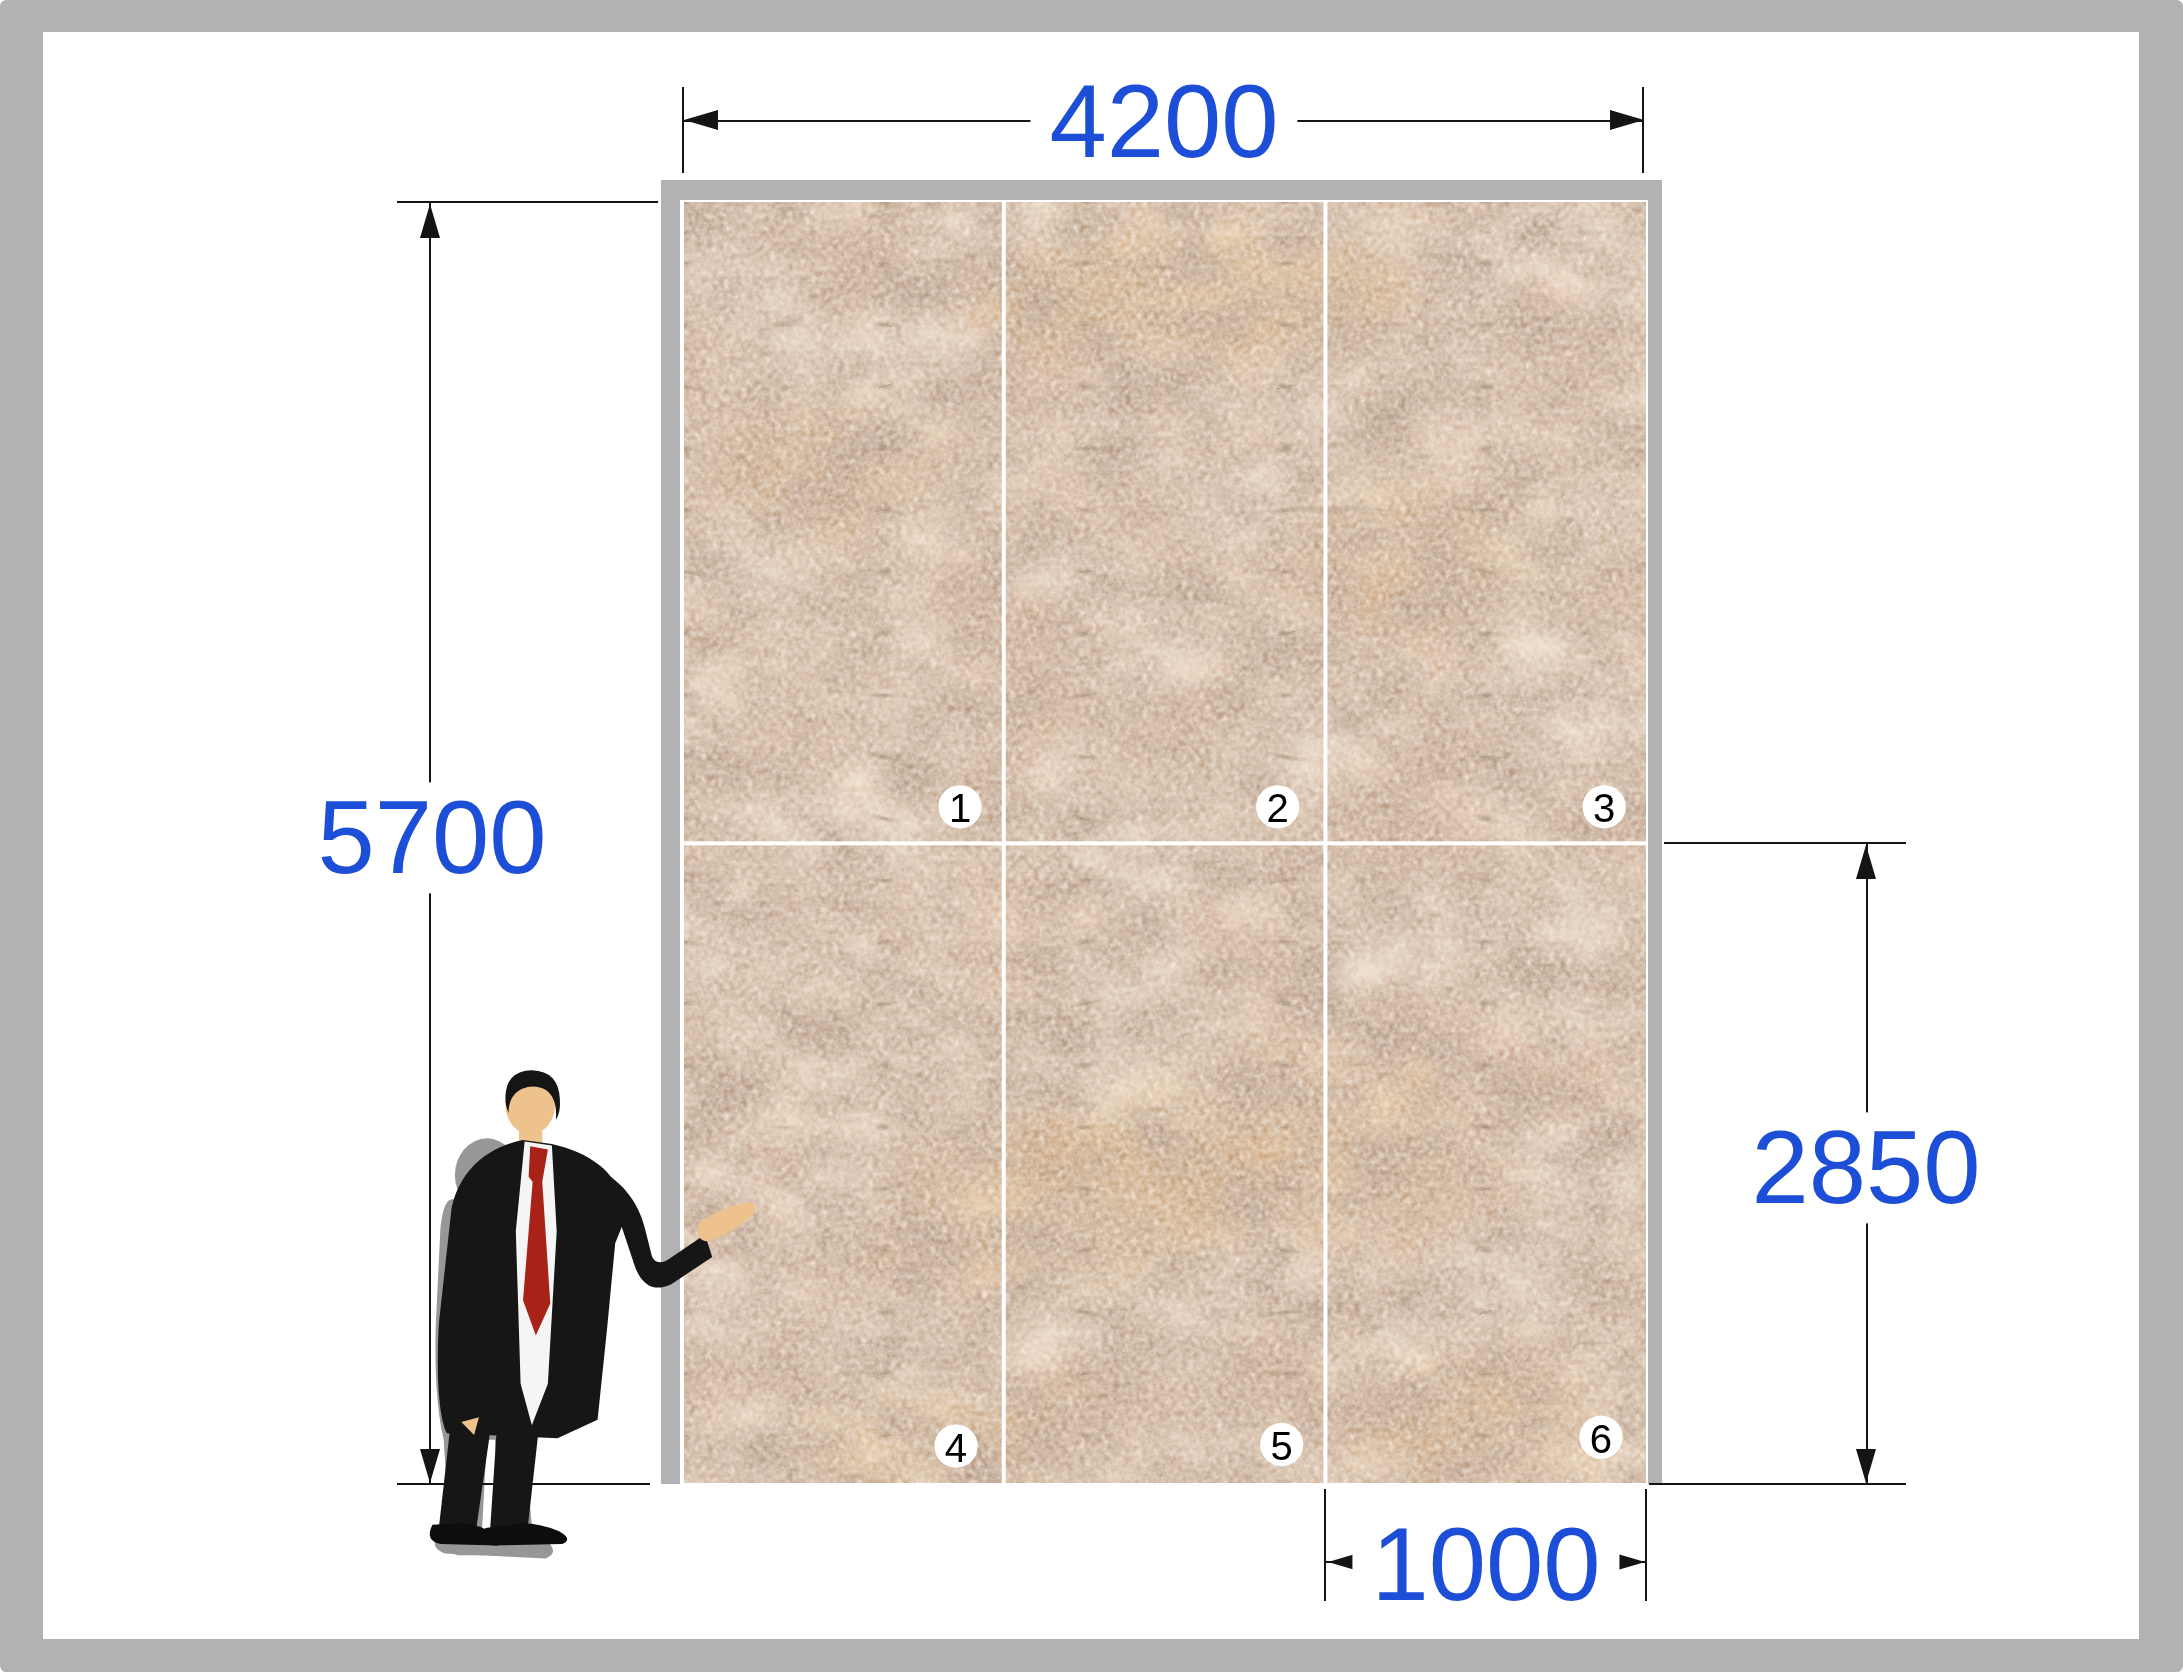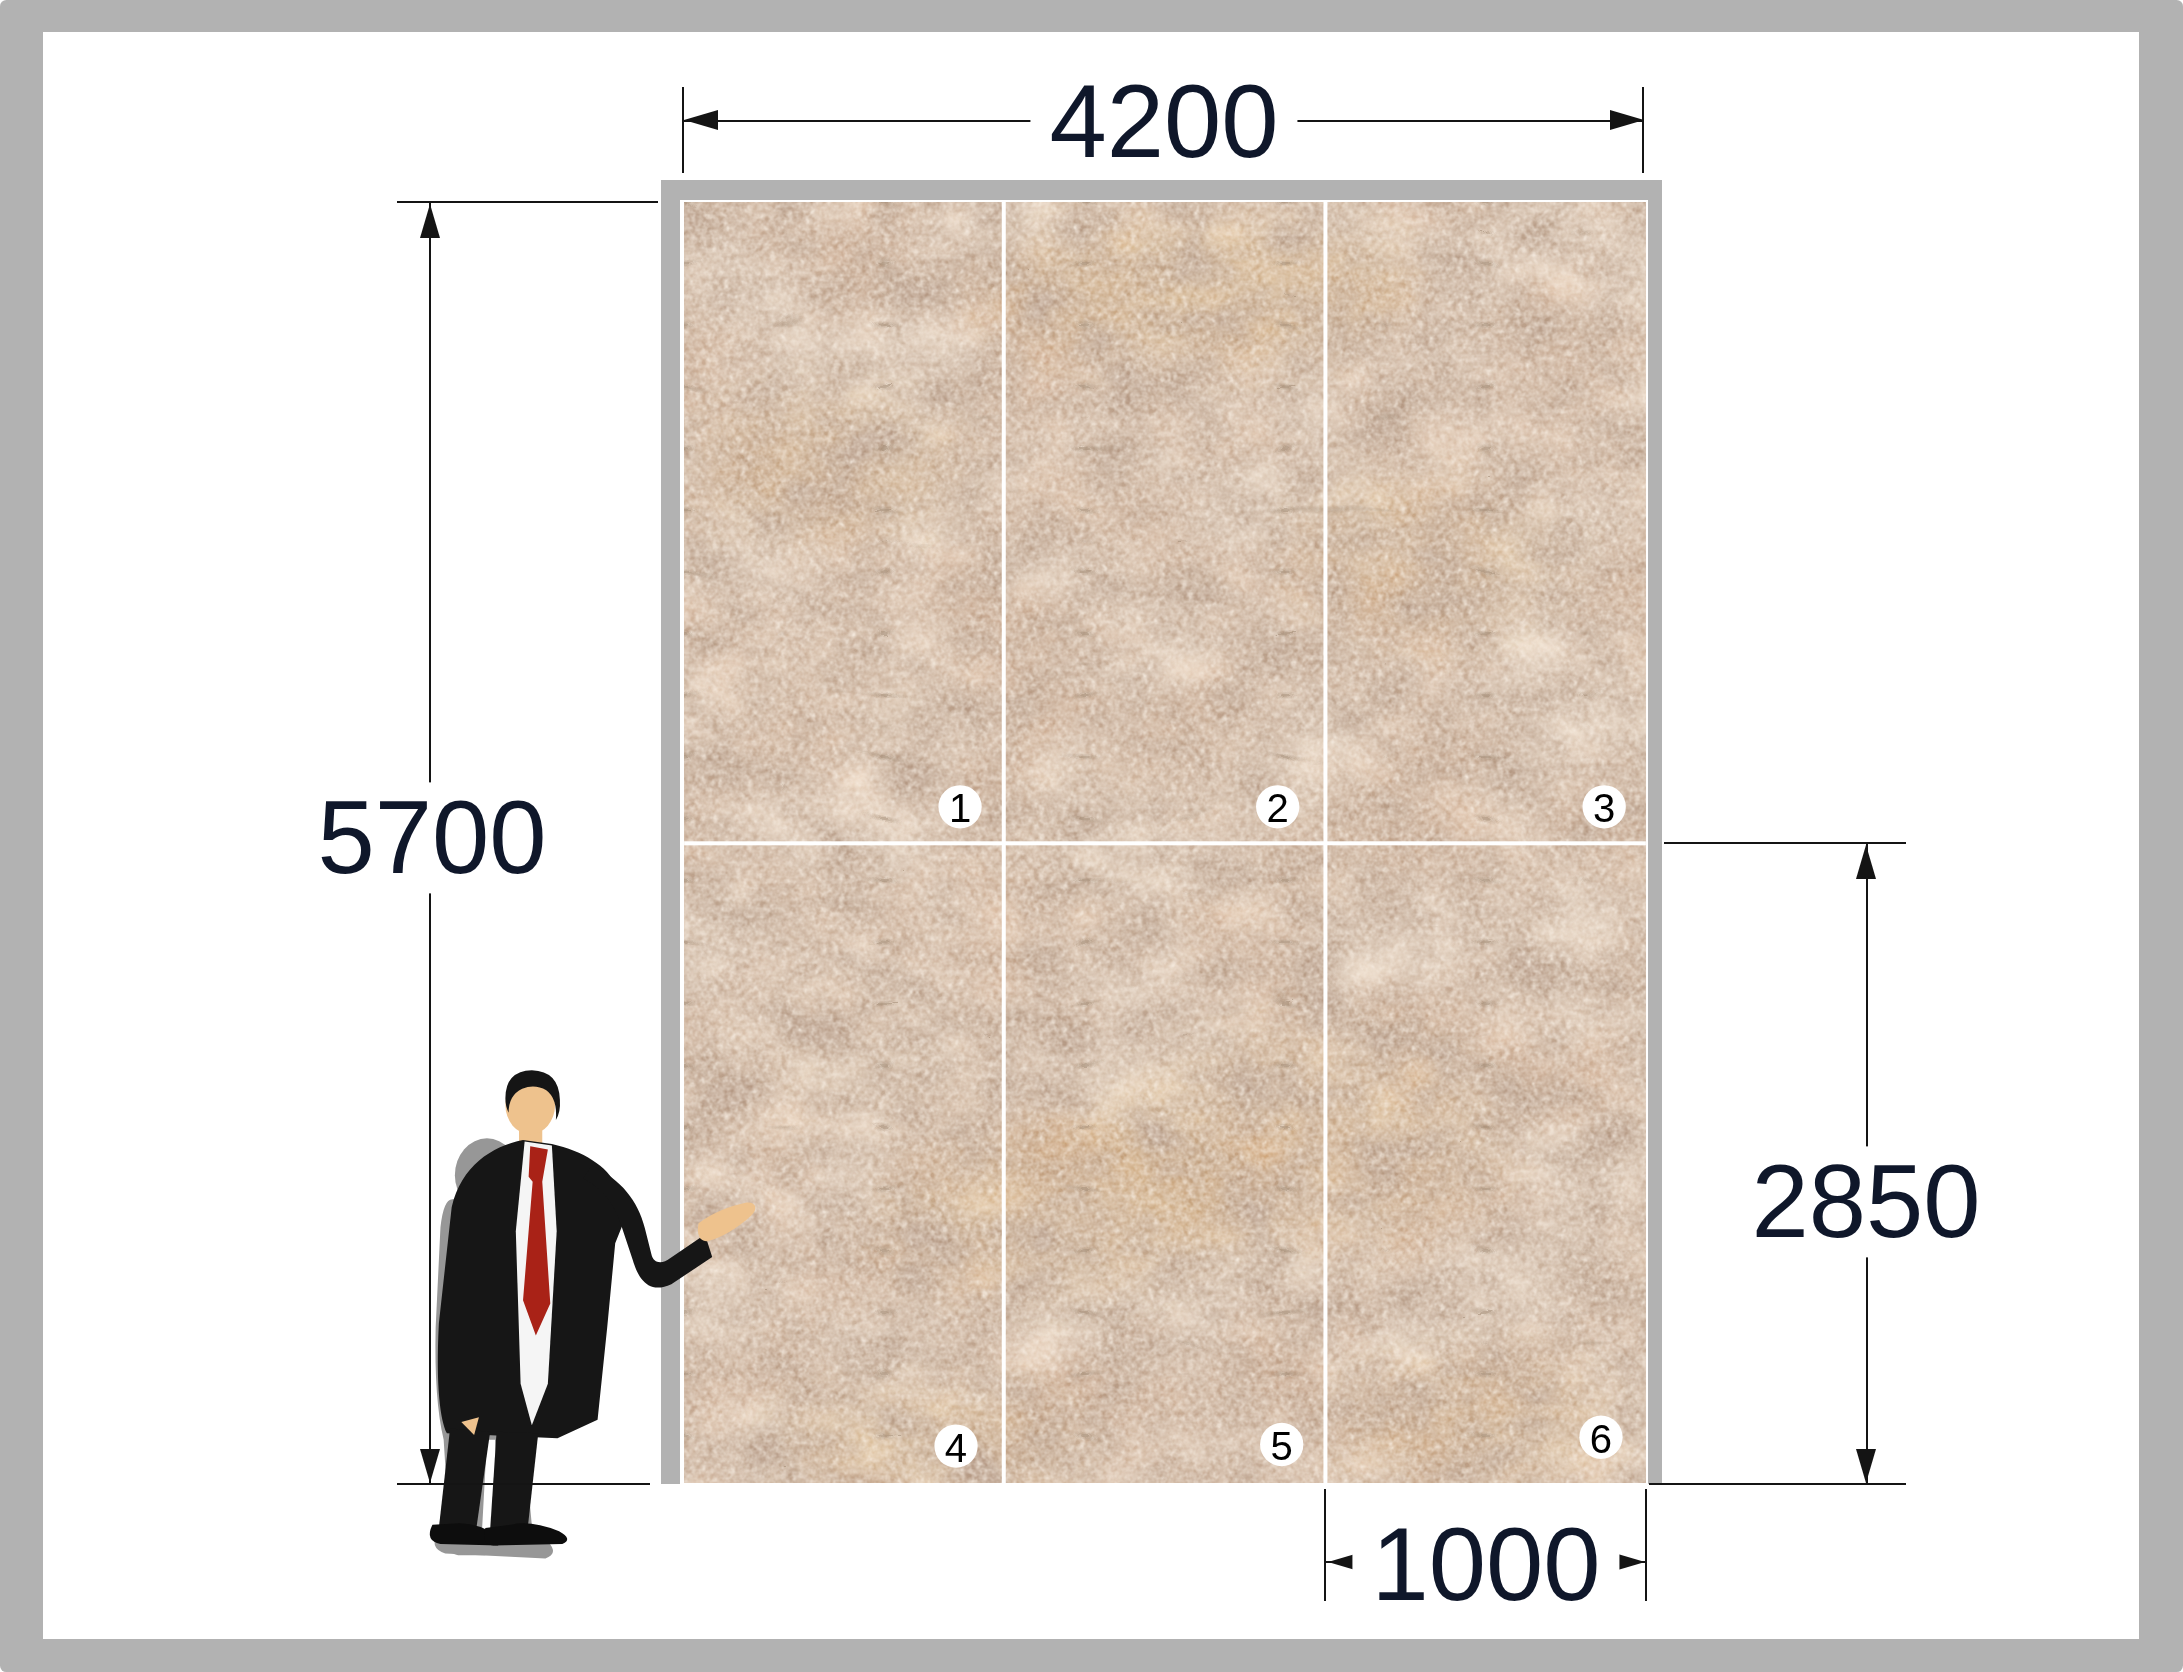--- a/index.html
+++ b/index.html
@@ -21,21 +21,21 @@
   .figure svg{display:block;width:100%;height:100%;}
 
   
   .dim{z-index:3;}
   .dl{position:absolute;background:#141414;z-index:3;}
   .ar{position:absolute;width:0;height:0;border-style:solid;border-color:transparent;z-index:3;}
   .ar-left {border-width:10.4px 34px 10.4px 0;border-right-color:#141414;}
   .ar-right{border-width:10.4px 0 10.4px 34px;border-left-color:#141414;}
   .ar-up   {border-width:0 10.4px 34px 10.4px;border-bottom-color:#141414;}
   .ar-down {border-width:34px 10.4px 0 10.4px;border-top-color:#141414;}
-  .dim-label{position:absolute;transform:translate(-50%,-50%);background:#ffffff;color:#0f172a;
+  .dim-label{position:absolute;transform:translate(-50%,-50%);background:#ffffff;color:#1d4ed8;
              font-size:103px;line-height:1.08;padding:0 19px;white-space:nowrap;z-index:4;}
 </style>
 </head>
 <body>
 
 <div class="stage">
   <div class="inner"></div>
 
   <div class="wall-frame">
     <div class="frame-strip frame-left"></div>
@@ -168,21 +168,21 @@
     <div class="ar ar-down" style="left:420px;top:1449px;"></div>
     <div class="dim-label" style="left:432px;top:838px;">5700</div>
   </div>
 
   <div class="dim">
     <div class="dl" style="left:1664px;top:842px;width:242px;height:2.4px;"></div>
     <div class="dl" style="left:1649px;top:1483px;width:257px;height:2.4px;"></div>
     <div class="dl" style="left:1866px;top:844px;width:2.4px;height:639px;"></div>
     <div class="ar ar-up" style="left:1856px;top:845px;"></div>
     <div class="ar ar-down" style="left:1856px;top:1449px;"></div>
-    <div class="dim-label" style="left:1866px;top:1202px;">2850</div>
+    <div class="dim-label" style="left:1866px;top:1168px;">2850</div>
   </div>
 
   <div class="dim">
     <div class="dl" style="left:1324px;top:1489px;width:2.4px;height:112px;"></div>
     <div class="dl" style="left:1645px;top:1489px;width:2.4px;height:112px;"></div>
     <div class="dl" style="left:1326px;top:1561px;width:320px;height:2.4px;"></div>
     <div class="ar ar-left" style="left:1328px;top:1552px;"></div>
     <div class="ar ar-right" style="left:1611px;top:1552px;"></div>
     <div class="dim-label" style="left:1486px;top:1565px;">1000</div>
   </div>

